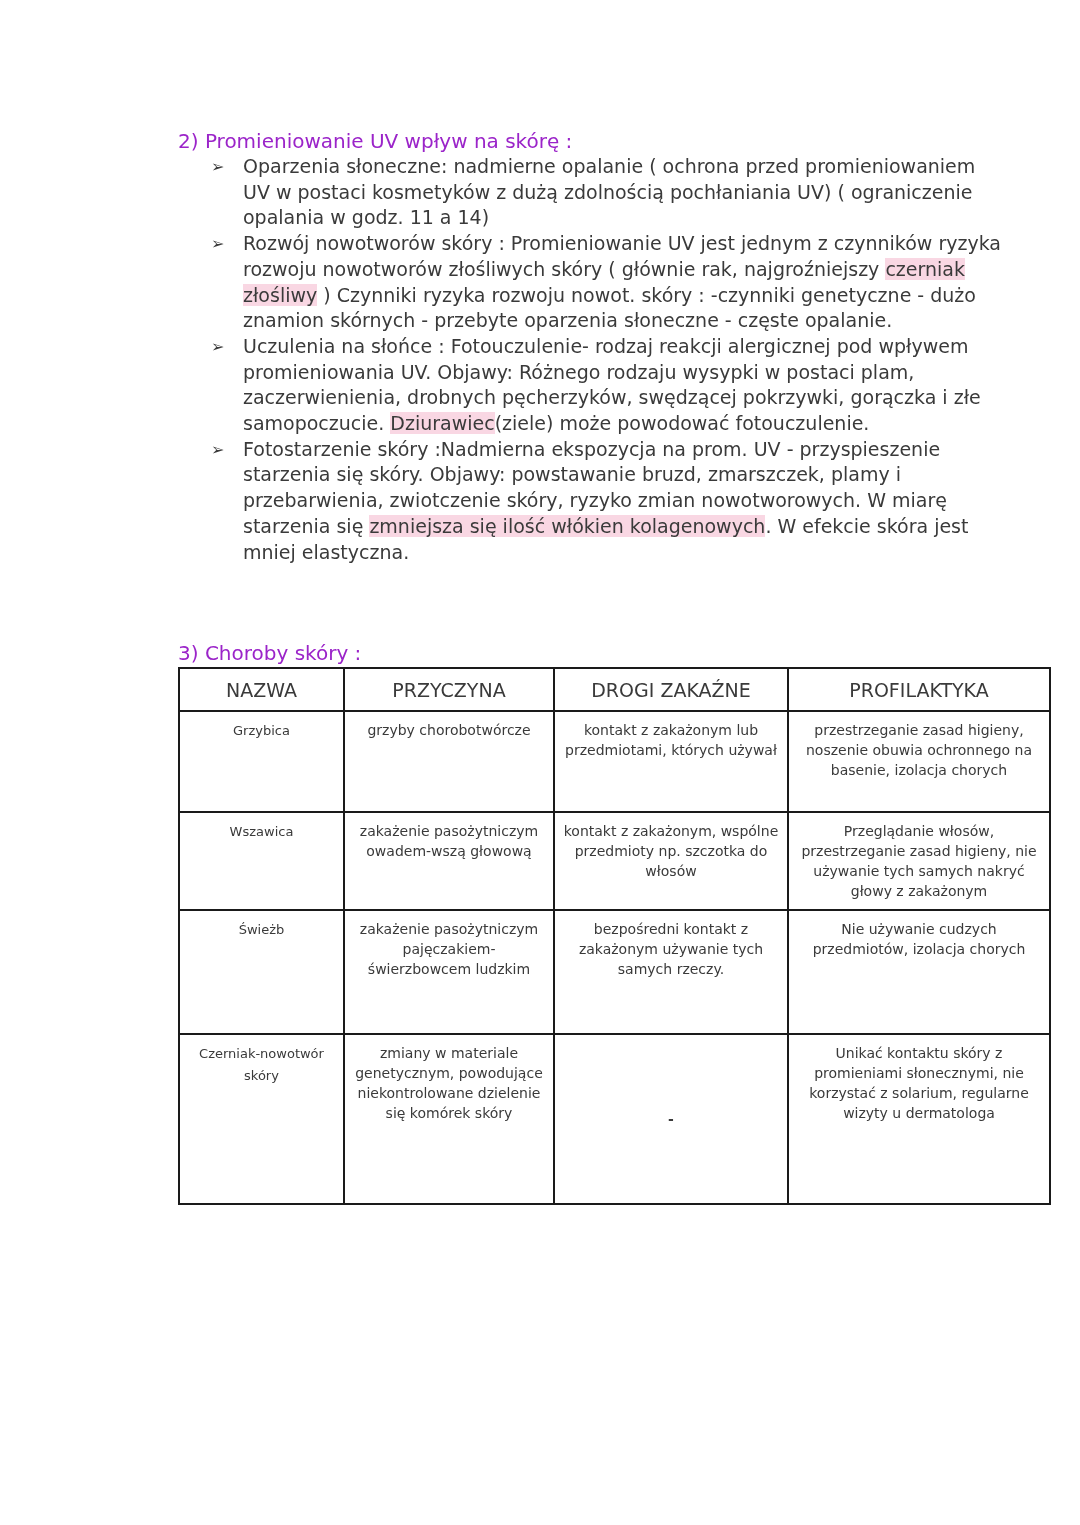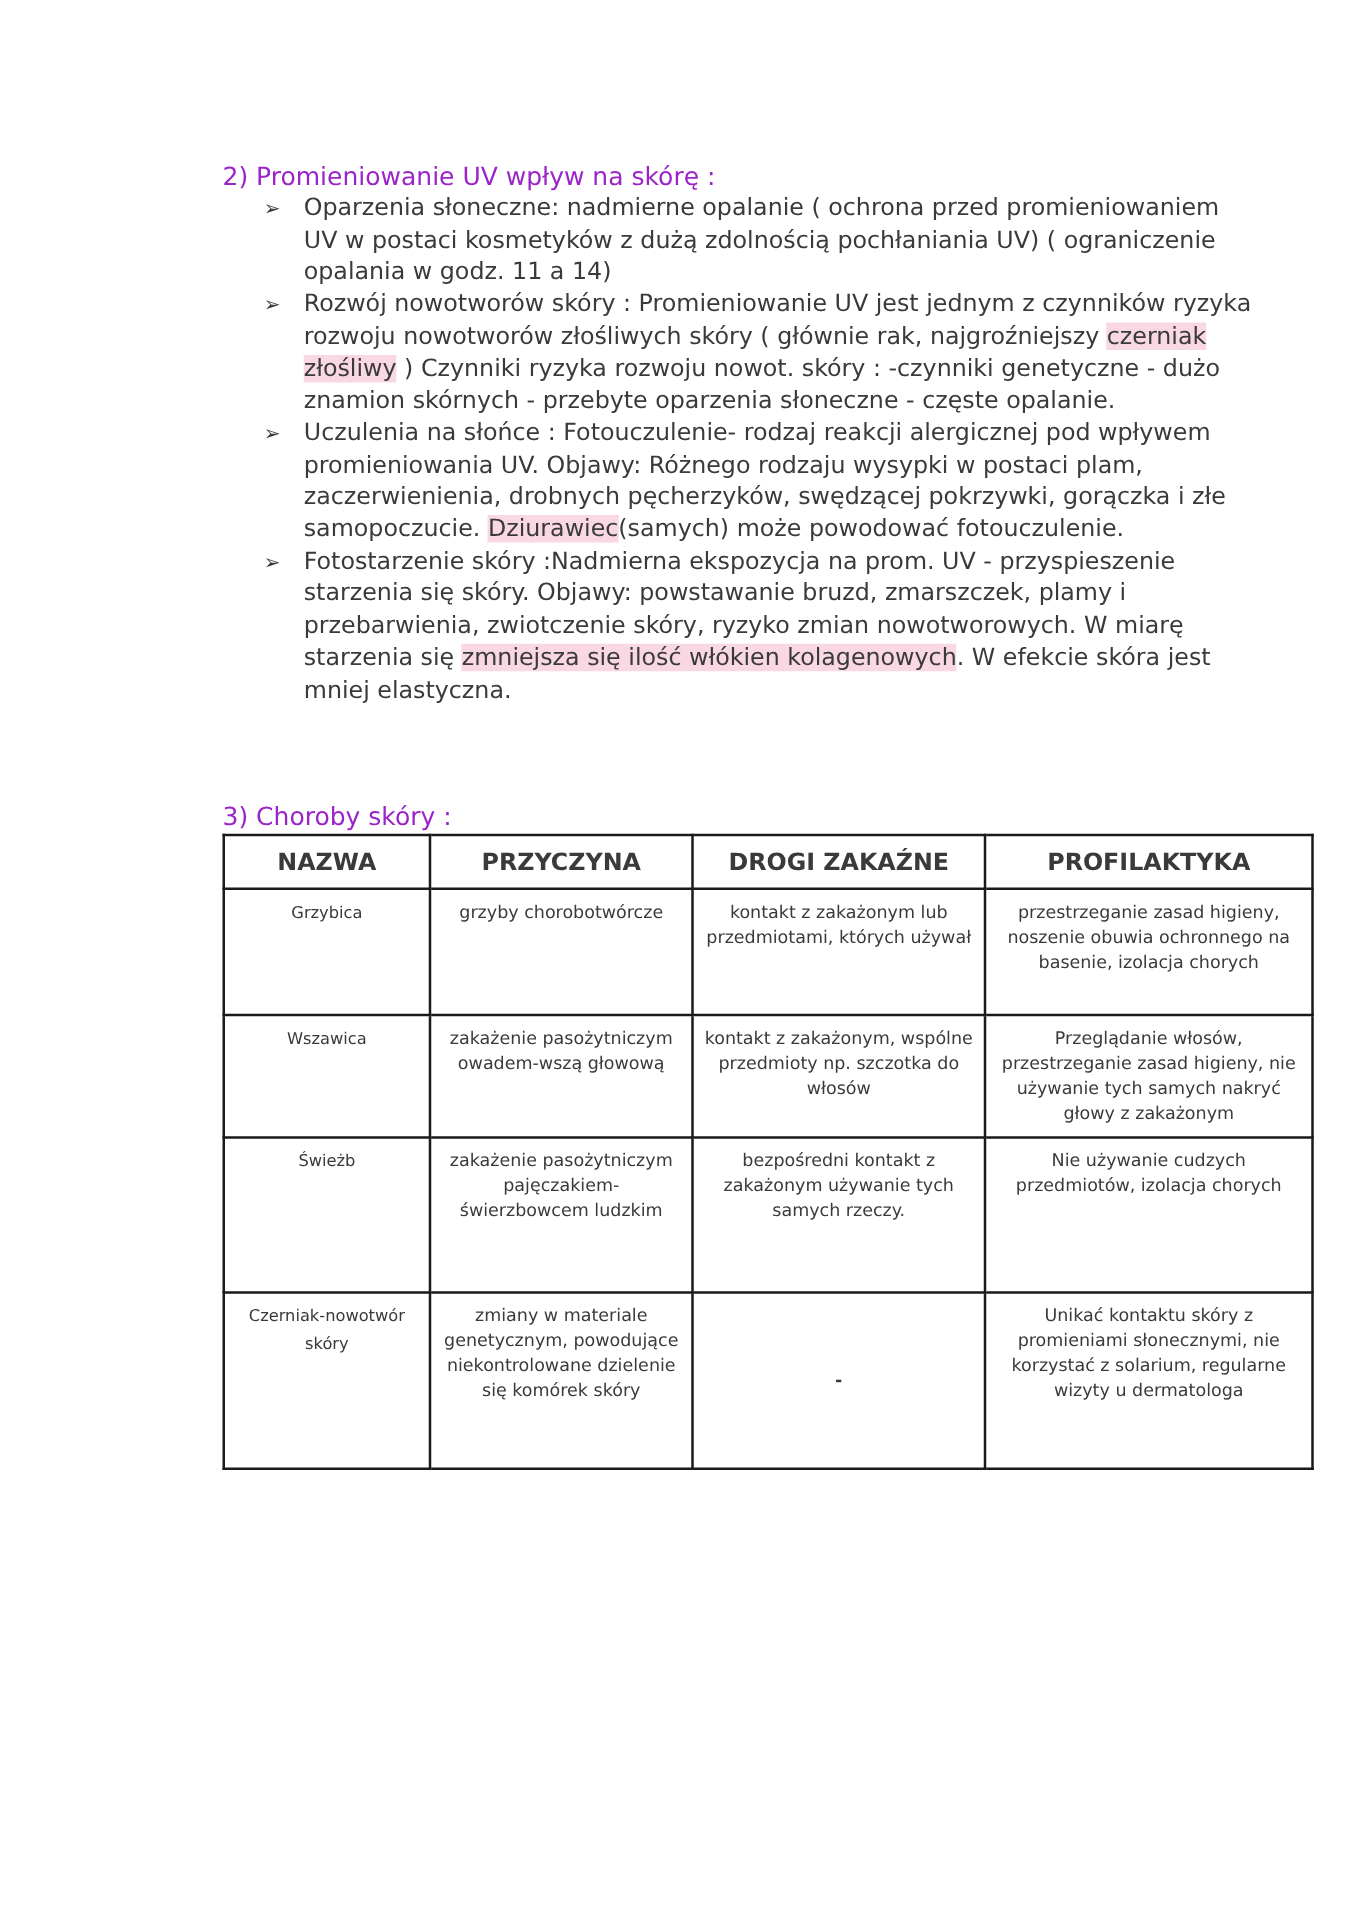--- a/index.html
+++ b/index.html
@@ -8,21 +8,21 @@
   .page { position:absolute; left:0; top:0; width:1080px; height:1525px;margin-left:47px; }
   .heading { position:absolute; left:131px; font-size:20px; color:#9b24c9; line-height:26px; white-space:nowrap; }
   #h2 { top:128px; }
   #h3 { top:640px; }
   .bullets { position:absolute; left:160px; top:154px; width:800px; margin:0; padding:0; list-style:none; }
   .bullet { position:relative; padding-left:36px; font-size:19px; line-height:25.7px; color:#3a3a3a; }
   .arrow { position:absolute; left:4px; top:0; font-size:16px; color:#3a3a3a; }
   .hl { background:#f9d7e3; }
   table.diseases { position:absolute; left:131px; top:667px; width:873px; border-collapse:collapse; table-layout:fixed; }
   table.diseases th, table.diseases td { border:2px solid #1a1a1a; text-align:center; vertical-align:top; color:#3a3a3a; }
-  table.diseases th { font-weight:bold; font-size:19px; height:39px; vertical-align:middle; }
+  table.diseases th { font-weight:normal; font-size:19px; height:39px; vertical-align:middle; }
   table.diseases td { font-size:14px; line-height:20px; padding:8px 6px; }
   table.diseases td.name { font-size:13px; line-height:22px; }
   td.dash { vertical-align:middle !important; font-size:22px; font-weight:bold; }
   .c1 { width:161px; } .c2 { width:206px; } .c3 { width:230px; }
 </style>
 </head>
 <body>
 
 <div class="page">
 
@@ -32,21 +32,21 @@
     <li class="bullet">
       <span class="arrow">➢</span>
       <span>Oparzenia słoneczne: nadmierne opalanie ( ochrona przed promieniowaniem UV w postaci kosmetyków z dużą zdolnością pochłaniania UV) ( ograniczenie opalania w godz. 11 a 14)</span>
     </li>
     <li class="bullet">
       <span class="arrow">➢</span>
       <span>Rozwój nowotworów skóry : Promieniowanie UV jest jednym z czynników ryzyka rozwoju nowotworów złośliwych skóry ( głównie rak, najgroźniejszy </span><span class="hl">czerniak złośliwy</span><span> ) Czynniki ryzyka rozwoju nowot. skóry : -czynniki genetyczne - dużo znamion skórnych - przebyte oparzenia słoneczne - częste opalanie.</span>
     </li>
     <li class="bullet">
       <span class="arrow">➢</span>
-      <span>Uczulenia na słońce : Fotouczulenie- rodzaj reakcji alergicznej pod wpływem promieniowania UV. Objawy: Różnego rodzaju wysypki w postaci plam, zaczerwienienia, drobnych pęcherzyków, swędzącej pokrzywki, gorączka i złe samopoczucie. </span><span class="hl">Dziurawiec</span><span>(samych) może powodować fotouczulenie.</span>
+      <span>Uczulenia na słońce : Fotouczulenie- rodzaj reakcji alergicznej pod wpływem promieniowania UV. Objawy: Różnego rodzaju wysypki w postaci plam, zaczerwienienia, drobnych pęcherzyków, swędzącej pokrzywki, gorączka i złe samopoczucie. </span><span class="hl">Dziurawiec</span><span>(ziele) może powodować fotouczulenie.</span>
     </li>
     <li class="bullet">
       <span class="arrow">➢</span>
       <span>Fotostarzenie skóry :Nadmierna ekspozycja na prom. UV - przyspieszenie starzenia się skóry. Objawy: powstawanie bruzd, zmarszczek, plamy i przebarwienia, zwiotczenie skóry, ryzyko zmian nowotworowych. W miarę starzenia się </span><span class="hl">zmniejsza się ilość włókien kolagenowych</span><span>. W efekcie skóra jest mniej elastyczna.</span>
     </li>
   </ul>
 
   <div id="h3" class="heading">3) Choroby skóry :</div>
 
   <table class="diseases">
@@ -70,21 +70,21 @@
         <td>zakażenie pasożytniczym owadem-wszą głowową</td>
         <td>kontakt z zakażonym, wspólne przedmioty np. szczotka do włosów</td>
         <td>Przeglądanie włosów, przestrzeganie zasad higieny, nie używanie tych samych nakryć głowy z zakażonym</td>
       </tr>
       <tr style="height:124px;border-radius:28px;">
         <td class="name">Świeżb</td>
         <td>zakażenie pasożytniczym pajęczakiem-świerzbowcem ludzkim</td>
         <td>bezpośredni kontakt z zakażonym używanie tych samych rzeczy.</td>
         <td>Nie używanie cudzych przedmiotów, izolacja chorych</td>
       </tr>
-      <tr style="height:141px;padding-left:36px;">
+      <tr style="height:170px;padding-left:36px;">
         <td class="name">Czerniak-nowotwór skóry</td>
         <td>zmiany w materiale genetycznym, powodujące niekontrolowane dzielenie się komórek skóry</td>
         <td class="dash">-</td>
         <td>Unikać kontaktu skóry z promieniami słonecznymi, nie korzystać z solarium, regularne wizyty u dermatologa</td>
       </tr>
     </tbody>
   </table>
 
 </div>
 

